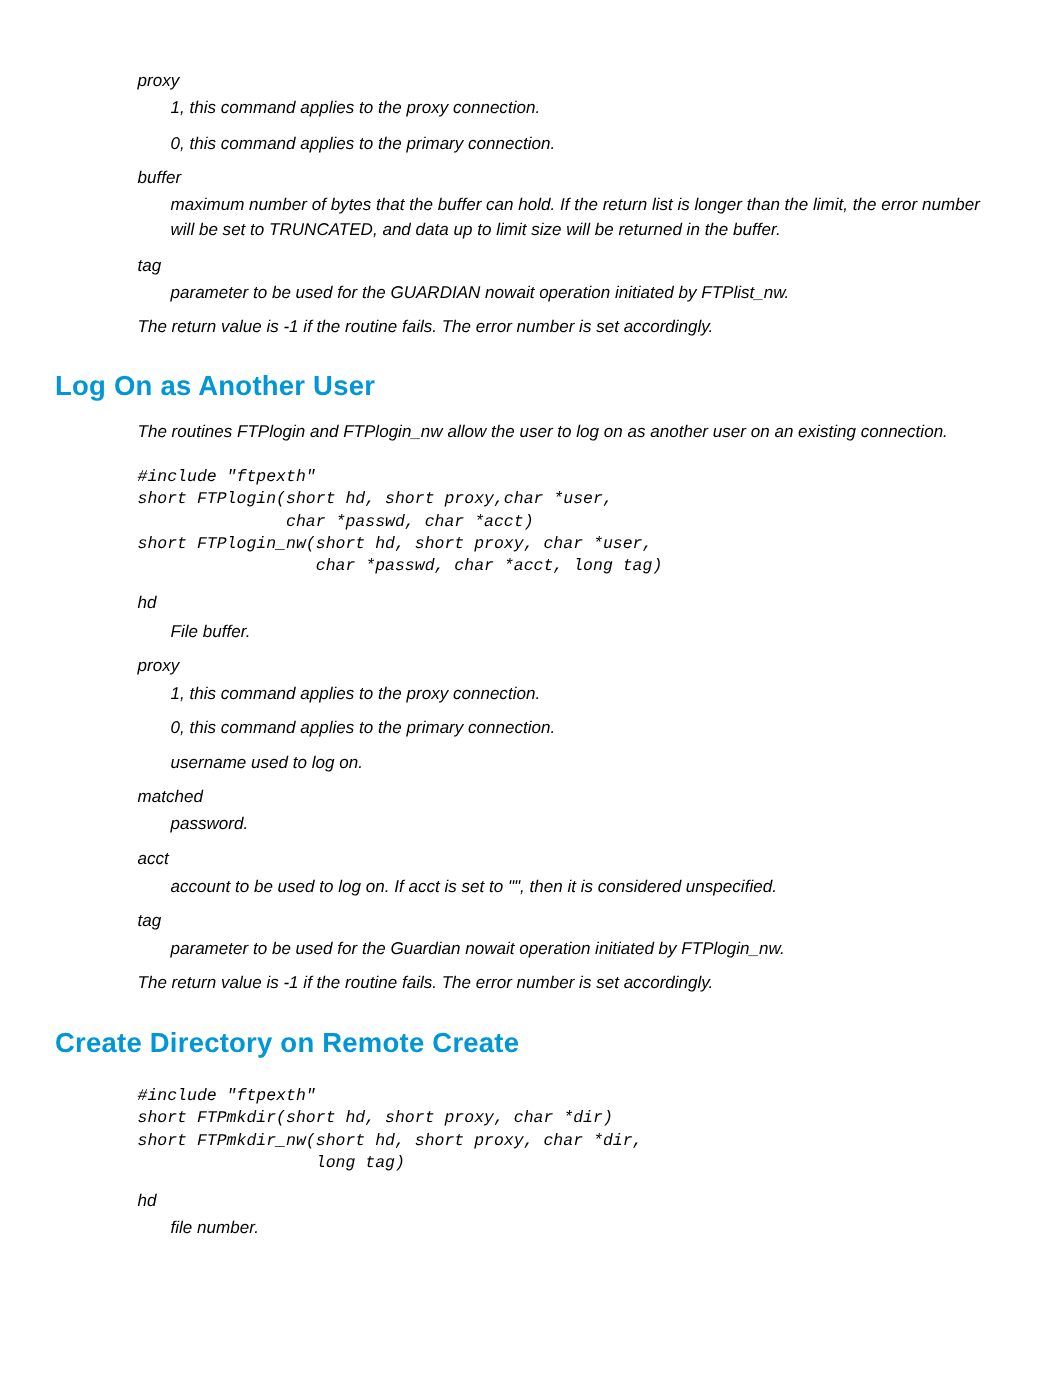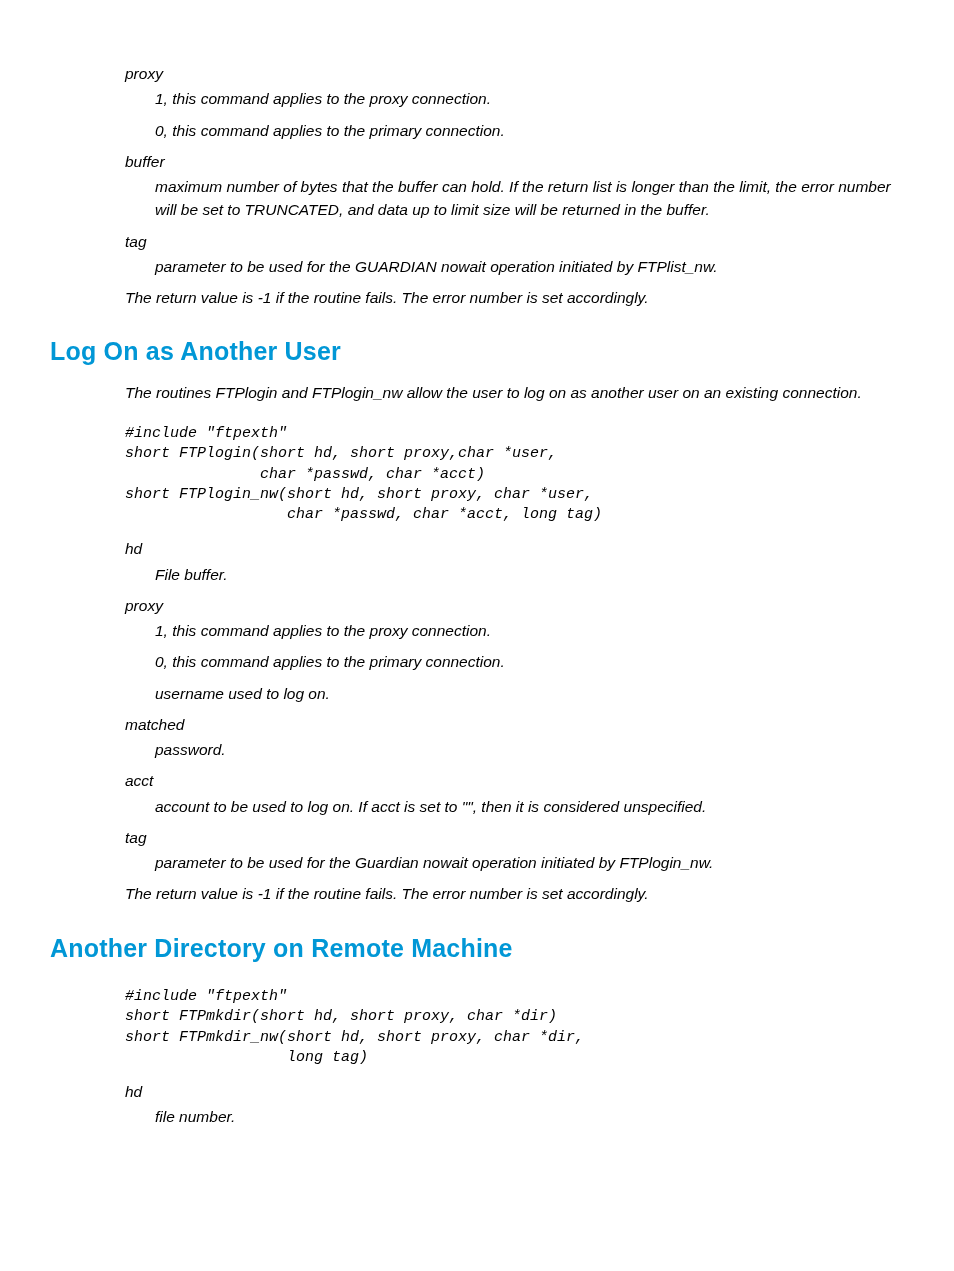--- a/index.html
+++ b/index.html
@@ -84,21 +84,21 @@
 
   <div class="term">acct</div>
   <div class="def">account to be used to log on. If acct is set to "", then it is considered unspecified.</div>
 
   <div class="term">tag</div>
   <div class="def">parameter to be used for the Guardian nowait operation initiated by FTPlogin_nw.</div>
 
   <div class="para">The return value is -1 if the routine fails. The error number is set accordingly.</div>
 </div>
 
-<h2>Another Directory on Remote Machine</h2>
+<h2>Create Directory on Remote Create</h2>
 <div class="content">
 
   <pre>#include "ftpexth"
 short FTPmkdir(short hd, short proxy, char *dir)
 short FTPmkdir_nw(short hd, short proxy, char *dir,
                   long tag)</pre>
 
   <div class="term">hd</div>
   <div class="def">file number.</div>
 </div>

